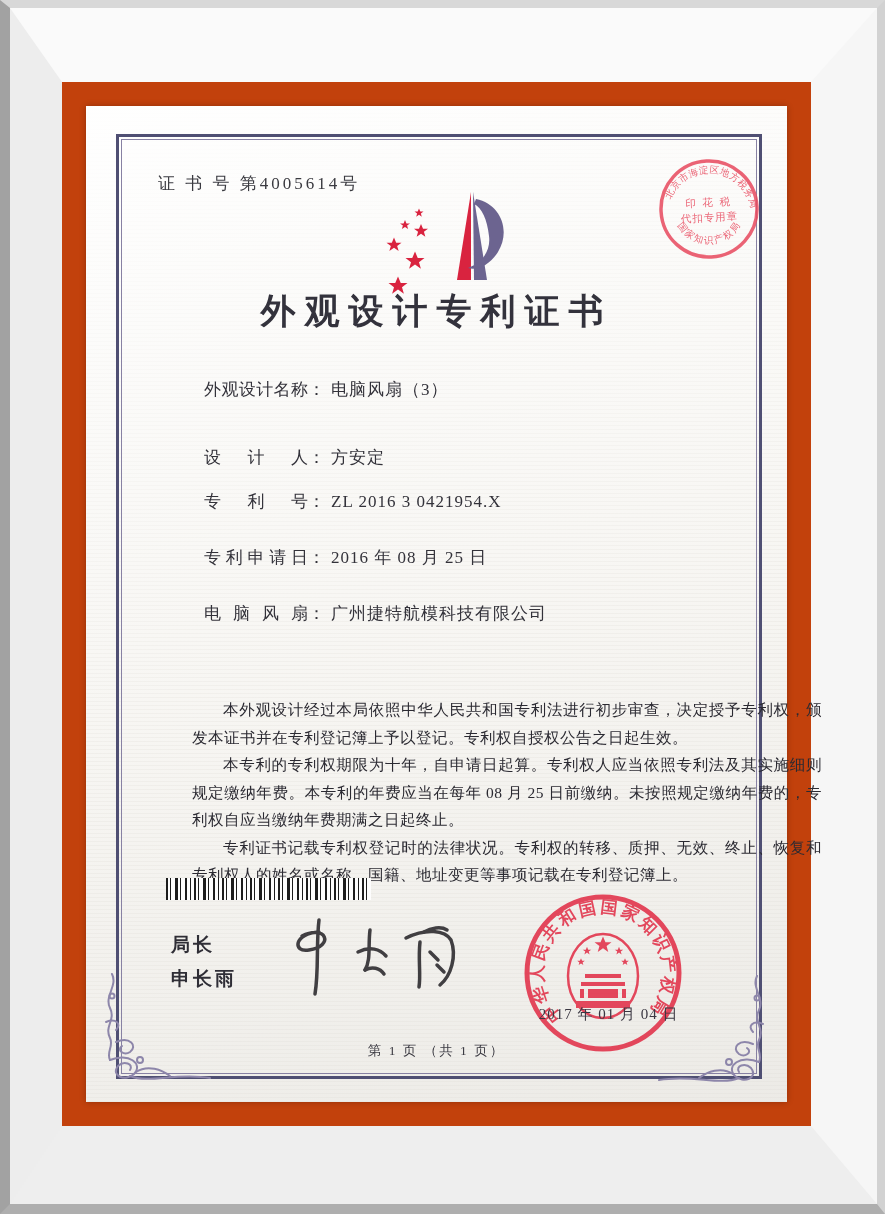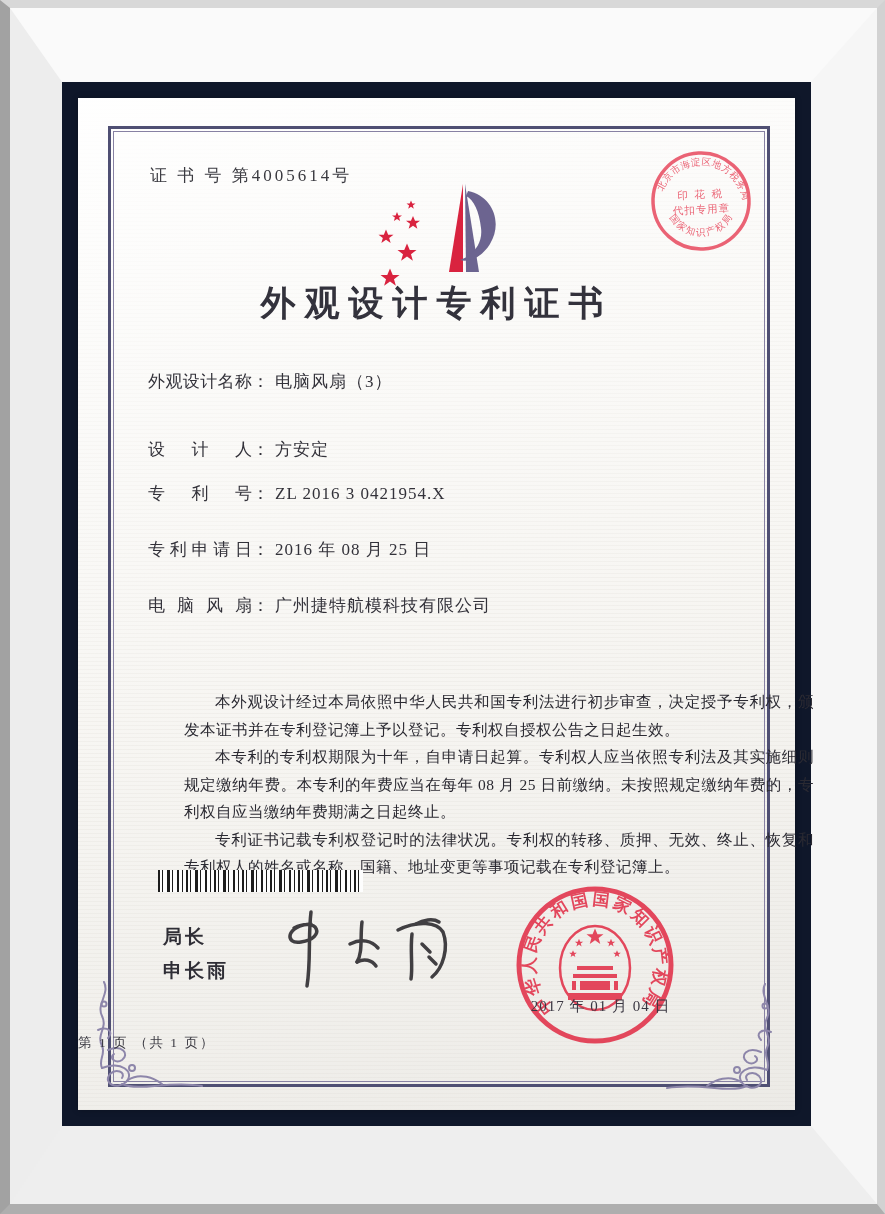--- a/index.html
+++ b/index.html
@@ -16,21 +16,21 @@
     background:#f2f2f2;
   }
   .frame{
     width:100%;height:100%;
     border-left:52px solid #ededed;
     border-top:74px solid #fafafa;
     border-right:66px solid #f6f6f6;
     border-bottom:78px solid #eeeeee;
     background:#cfcfcf;
   }
-  .mat{width:100%;height:100%;background:#0f172a;padding:16px;}
+  .mat{width:100%;height:100%;background:#c2410c;padding:24px;}
   .paper{
     position:relative;width:100%;height:100%;
     background-color:#faf9f6;
     background-image:
       linear-gradient(165deg, rgba(255,255,255,.95), rgba(241,239,235,.35) 55%, rgba(227,225,220,.6)),
       repeating-linear-gradient(180deg, rgba(255,255,255,0) 0px, rgba(255,255,255,0) 3px, rgba(205,201,193,.22) 3px, rgba(205,201,193,.22) 4px);
     box-shadow:0 0 6px rgba(0,0,0,.25);
     color:#2e2d35;
   }
 
@@ -42,21 +42,21 @@
   .corner-ornament.left{left:10px;bottom:12px;}
   .corner-ornament.right{right:14px;bottom:10px;transform:scaleX(-1);}
 
   
   .cert-number{position:absolute;left:72px;top:66px;font-size:17px;letter-spacing:3px;color:#3a3a40;}
   .logo-box{position:absolute;left:298px;top:80px;width:130px;height:108px;}
   .cert-title{position:absolute;left:0;top:182px;width:100%;text-align:center;
     font-size:35px;font-weight:bold;letter-spacing:9px;color:#33323c;}
 
   .field-row{position:absolute;left:70px;font-size:17px;color:#33323a;white-space:nowrap;}
-  .field-label{display:inline-block;width:104px;text-align:justify;text-align-last:justify;}
+  .field-label{display:inline-block;width:104px;text-align:justify;text-align-last:justify;margin-left:48px;}
   .field-colon{display:inline-block;margin-right:6px;}
   .field-value{letter-spacing:1px;}
   .row-0{top:272px;} .row-1{top:340px;} .row-2{top:384px;}
   .row-3{top:440px;} .row-4{top:496px;} .row-5{top:552px;}
 
   .body-text{position:absolute;left:70px;top:590px;width:630px;font-size:15.5px;
     line-height:27.5px;text-align:justify;color:#2b2a32;letter-spacing:.5px;margin-left:36px;}
   .body-text p{margin:0;text-indent:2em;}
 
   .barcode{position:absolute;left:80px;top:772px;width:205px;height:22px;
@@ -69,21 +69,21 @@
   .director-title{position:absolute;left:85px;top:826px;font-size:19px;font-weight:600;letter-spacing:3px;color:#2f2e36;}
   .director-name{position:absolute;left:85px;top:860px;font-size:19px;font-weight:600;letter-spacing:3px;color:#2f2e36;}
   .signature-box{position:absolute;left:188px;top:796px;width:210px;height:105px;}
 
   .seal-box{position:absolute;left:432px;top:782px;width:170px;height:170px;opacity:.92;}
   .seal-date{position:absolute;left:440px;top:899px;width:165px;text-align:center;
     font-size:15px;color:#3a3742;letter-spacing:1px;z-index:5;font-family:"Liberation Serif",serif;}
 
   .tax-stamp-box{position:absolute;left:567px;top:47px;width:112px;height:112px;opacity:.85;transform:rotate(-3deg);}
 
-  .page-footer{position:absolute;left:0;top:936px;width:100%;
+  .page-footer{position:absolute;left:0;top:936px;width:100%;text-align:center;
     font-size:13.5px;letter-spacing:2px;color:#3c3b43;}
 </style>
 </head>
 <body>
 
 <div class="photo">
   <div class="frame">
     <div class="mat">
       <div class="paper">
 

